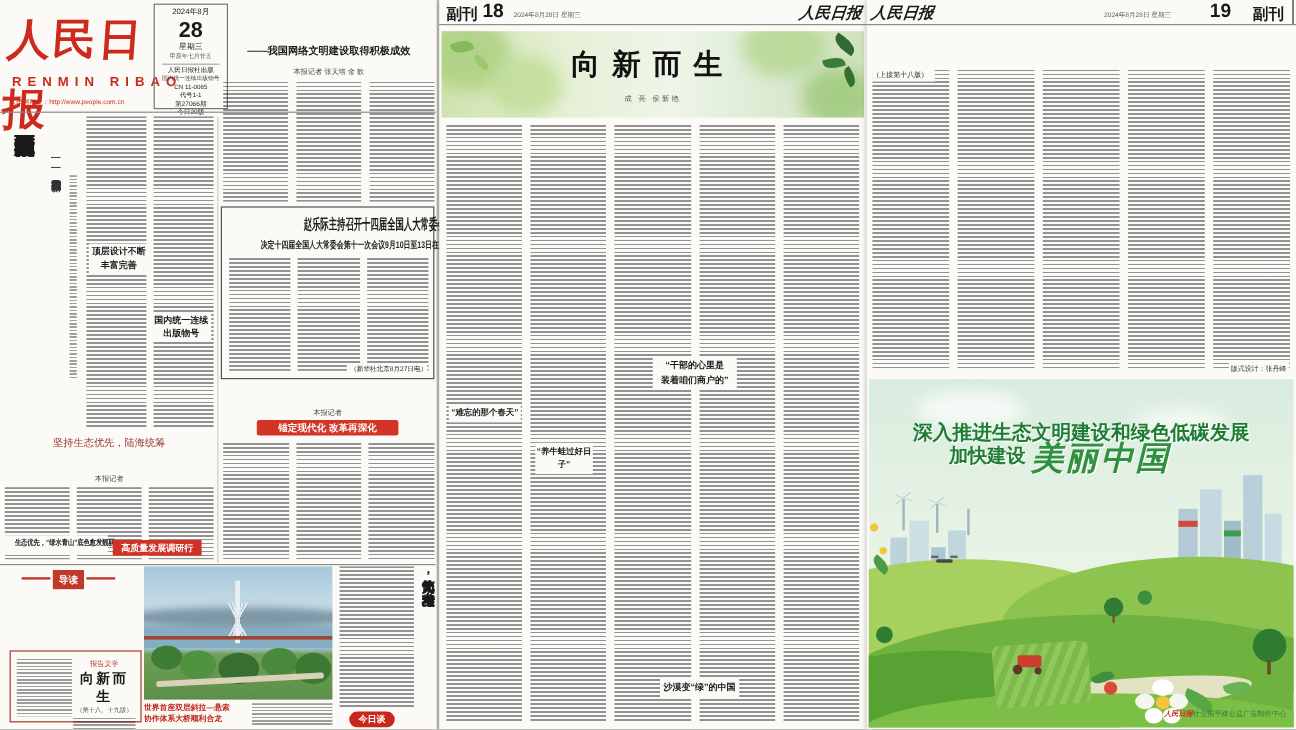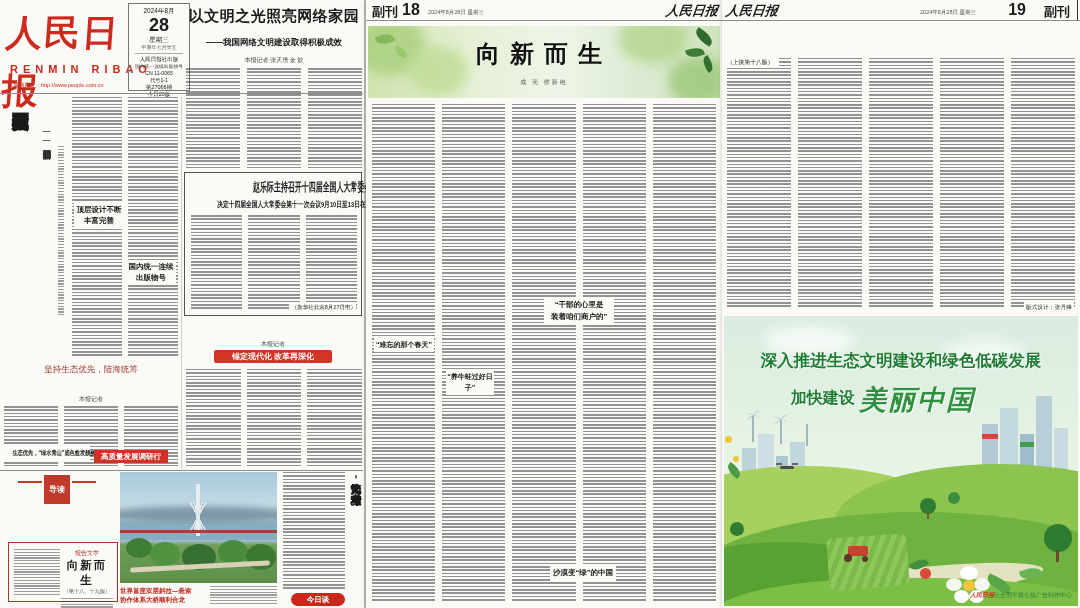--- a/index.html
+++ b/index.html
@@ -42,21 +42,20 @@
       <div style="font-size:5px;color:#555;">甲辰年七月廿五</div>
       <div style="border-top:1px solid #aaa;margin:2px 6px;"></div>
       <div style="font-size:5.5px;">人民日报社出版</div>
       <div style="font-size:4.8px;color:#444;">国内统一连续出版物号</div>
       <div style="font-size:5.2px;">CN 11-0065</div>
       <div style="font-size:5.2px;">代号1-1</div>
       <div style="font-size:5.5px;">第27066期</div>
       <div style="font-size:5.5px;">今日20版</div>
     </div>
 
-    <div class="abs serif ctr" style="left:186px;top:7px;width:176px;font-size:15px;font-weight:900;letter-spacing:.5px;">以文明之光照亮网络家园</div>
     <div class="abs ctr" style="left:186px;top:37px;width:176px;font-size:8.5px;font-weight:bold;">——我国网络文明建设取得积极成效</div>
     <div class="abs ctr" style="left:186px;top:56px;width:176px;font-size:6px;color:#444;">本报记者 张天培 金 歆</div>
     <div class="abs" style="left: 186px; top: 68px; width: 176px; height: 100px; display: flex; gap: 7px;">
         <div class="gk" style="flex: 1 1 0%;"></div>
         <div class="gk" style="flex: 1 1 0%;"></div>
         <div class="gk" style="flex: 1 1 0%;"></div>
       </div>
 
     <div class="abs rule" style="left:0;top:93px;width:363px;height:1px;"></div>
     <div class="abs rule" style="left:181px;top:97px;width:1px;height:372px;opacity:.4;"></div>
@@ -102,21 +101,21 @@
         <div class="gk" style="flex: 1 1 0%;"></div>
       </div>
     <div class="pull" style="left:2px;top:446px;width:88px;font-size:6.5px;">
       <span class="cond" style="--sx:.8;">生态优先，“绿水青山”底色愈发靓丽</span>
     </div>
     <div class="badge abs" style="left:94px;top:450px;width:74px;height:13px;background:#cf3325;font-size:7.5px;">高质量发展调研行</div>
 
     <div class="abs rule" style="left:0;top:470px;width:363px;height:1px;"></div>
 
     <div class="abs" style="left:18px;top:481px;width:24px;height:1.5px;background:#c0392b;"></div>
-    <div class="badge abs" style="left:44px;top:475px;width:26px;height:29px;background:#c0392b;font-size:8px;">导读</div>
+    <div class="badge abs" style="left:44px;top:475px;width:26px;height:16px;background:#c0392b;font-size:8px;">导读</div>
     <div class="abs" style="left:72px;top:481px;width:24px;height:1.5px;background:#c0392b;"></div>
 
 
     <div class="abs" style="left:8px;top:542px;width:110px;height:60px;border:1.5px solid #b23425;padding:4px;">
       <div class="abs gkv" style="left:5px;top:6px;width:46px;height:48px;"></div>
       <div class="abs ctr" style="right:4px;top:6px;width:52px;">
         <div style="font-size:6px;color:#b23425;">报告文学</div>
         <div class="serif" style="font-size:11.5px;font-weight:900;letter-spacing:2px;">向新而生</div>
         <div style="font-size:5.2px;color:#555;">（第十八、十九版）</div>
         <div class="gkv" style="margin-top:3px;height:12px;"></div>
@@ -143,21 +142,21 @@
     <div class="abs" style="left:120px;top:586px;width:86px;font-size:6.5px;font-weight:bold;color:#c0281c;line-height:1.45;">
       <div>世界首座双层斜拉—悬索</div>
       <div>协作体系大桥顺利合龙</div>
     </div>
     <div class="abs gkv" style="left:210px;top:586px;width:67px;height:19px;"></div>
 
     <div class="abs" style="left: 283px; top: 472px; width: 62px; height: 118px; display: flex; gap: 6px;">
         <div class="gk" style="flex: 1 1 0%;"></div>
       </div>
     <div class="abs serif vtext" style="left:348px;top:474px;height:132px;font-size:11px;font-weight:900;">化繁为简，考准考精考实</div>
-    <div class="badge abs" style="left:291px;top:593px;width:54px;height:13px;background:#c8281c;font-size:7.5px;border-radius:7px;">今日谈</div>
+    <div class="badge abs" style="left:291px;top:593px;width:38px;height:13px;background:#c8281c;font-size:7.5px;border-radius:7px;">今日谈</div>
   </section>
 
   <section class="page" style="left:366px;width:356px;">
     <div class="abs" style="left:6px;top:3px;font-size:13px;font-weight:bold;">副刊</div>
     <div class="abs" style="left:36px;top:1px;font-size:16px;font-weight:bold;">18</div>
     <div class="abs" style="left:62px;top:9px;font-size:5.5px;color:#555;">2024年8月28日 星期三</div>
     <div class="abs serif" style="right:4px;top:2px;font-size:13px;font-weight:900;font-style:italic;transform:skewX(-6deg);">人民日报</div>
     <div class="abs rule" style="left:0;top:20px;width:356px;height:1px;"></div>
 
     <div class="abs" style="left:2px;top:26px;width:352px;height:72px;overflow:hidden;background:linear-gradient(90deg,#cfe3ae 0%,#e6f0d6 30%,#eef5e8 55%,#dcead2 78%,#cfe2bc 100%);">
@@ -229,21 +228,21 @@
 
       <div class="bld" style="left:258px;top:108px;width:16px;height:70px;background:#b3c9d6;"></div>
       <div class="bld" style="left:276px;top:92px;width:18px;height:86px;background:#c4d8e0;"></div>
       <div class="bld" style="left:296px;top:118px;width:14px;height:60px;background:#9fbccb;"></div>
       <div class="bld" style="left:312px;top:80px;width:16px;height:98px;background:#b8cfda;"></div>
       <div class="bld" style="left:330px;top:112px;width:14px;height:66px;background:#c9dbe2;"></div>
       <div class="bld" style="left:296px;top:126px;width:14px;height:5px;background:#3f9e4d;"></div>
       <div class="bld" style="left:258px;top:118px;width:16px;height:5px;background:#d0483c;"></div>
 
       <div class="ctr abs" style="left:0;top:34px;width:354px;font-size:16.5px;font-weight:900;color:#1e7d33;text-shadow:1px 1px 0 #fff;">深入推进生态文明建设和绿色低碳发展</div>
-      <div class="ctr abs" style="left:0;top:66px;width:318px;">
+      <div class="ctr abs" style="left:0;top:48px;width:318px;">
         <span style="font-size:16px;font-weight:900;color:#1e7d33;text-shadow:1px 1px 0 #fff;vertical-align:6px;">加快建设</span>
         <span class="serif" style="font-size:27px;font-weight:900;font-style:italic;color:#2f9140;text-shadow:1px 1px 0 #fff;letter-spacing:2px;">美丽中国</span>
       </div>
 
       <div class="abs" style="left:-70px;top:150px;width:300px;height:110px;background:#a6d15e;border-radius:50%;"></div>
       <div class="abs" style="left:110px;top:148px;width:330px;height:120px;background:#8cc44f;border-radius:50%;"></div>
       <div class="abs" style="left:-40px;top:196px;width:470px;height:150px;background:#6fb23f;border-radius:50%;"></div>
       <div class="abs" style="left:-90px;top:226px;width:300px;height:130px;background:#58a233;border-radius:50%;"></div>
       <div class="abs" style="left:60px;top:252px;width:260px;height:30px;background:#efe8d2;border-radius:50%;transform:rotate(-6deg);opacity:.9;"></div>
       <div class="abs" style="left:-10px;top:262px;width:400px;height:80px;background:#7cbf46;border-radius:45%;"></div>

